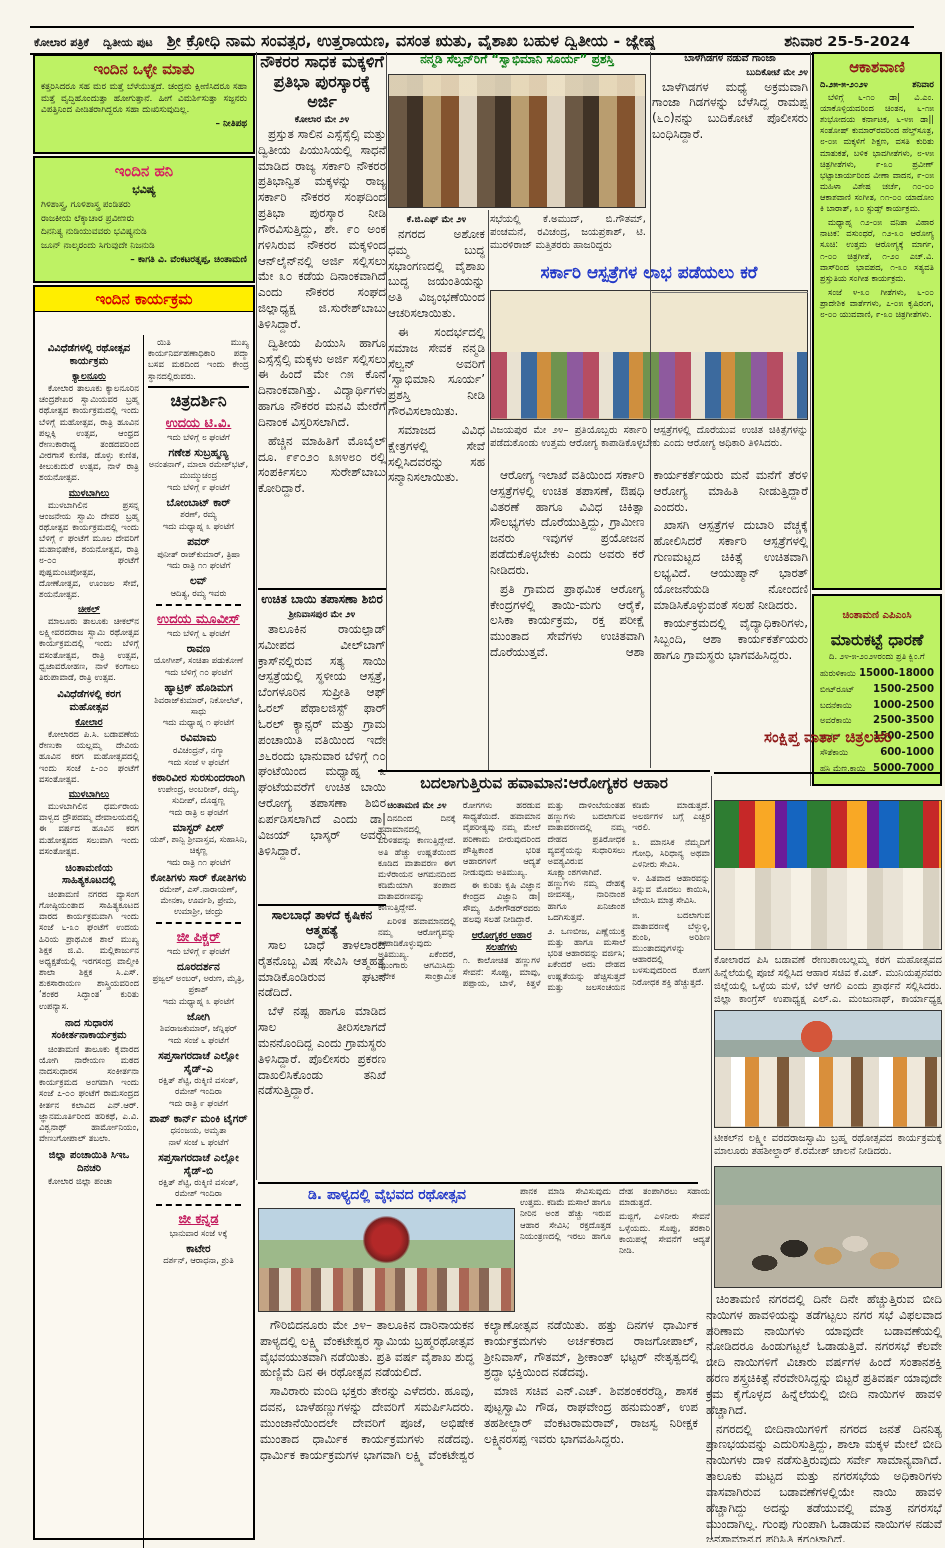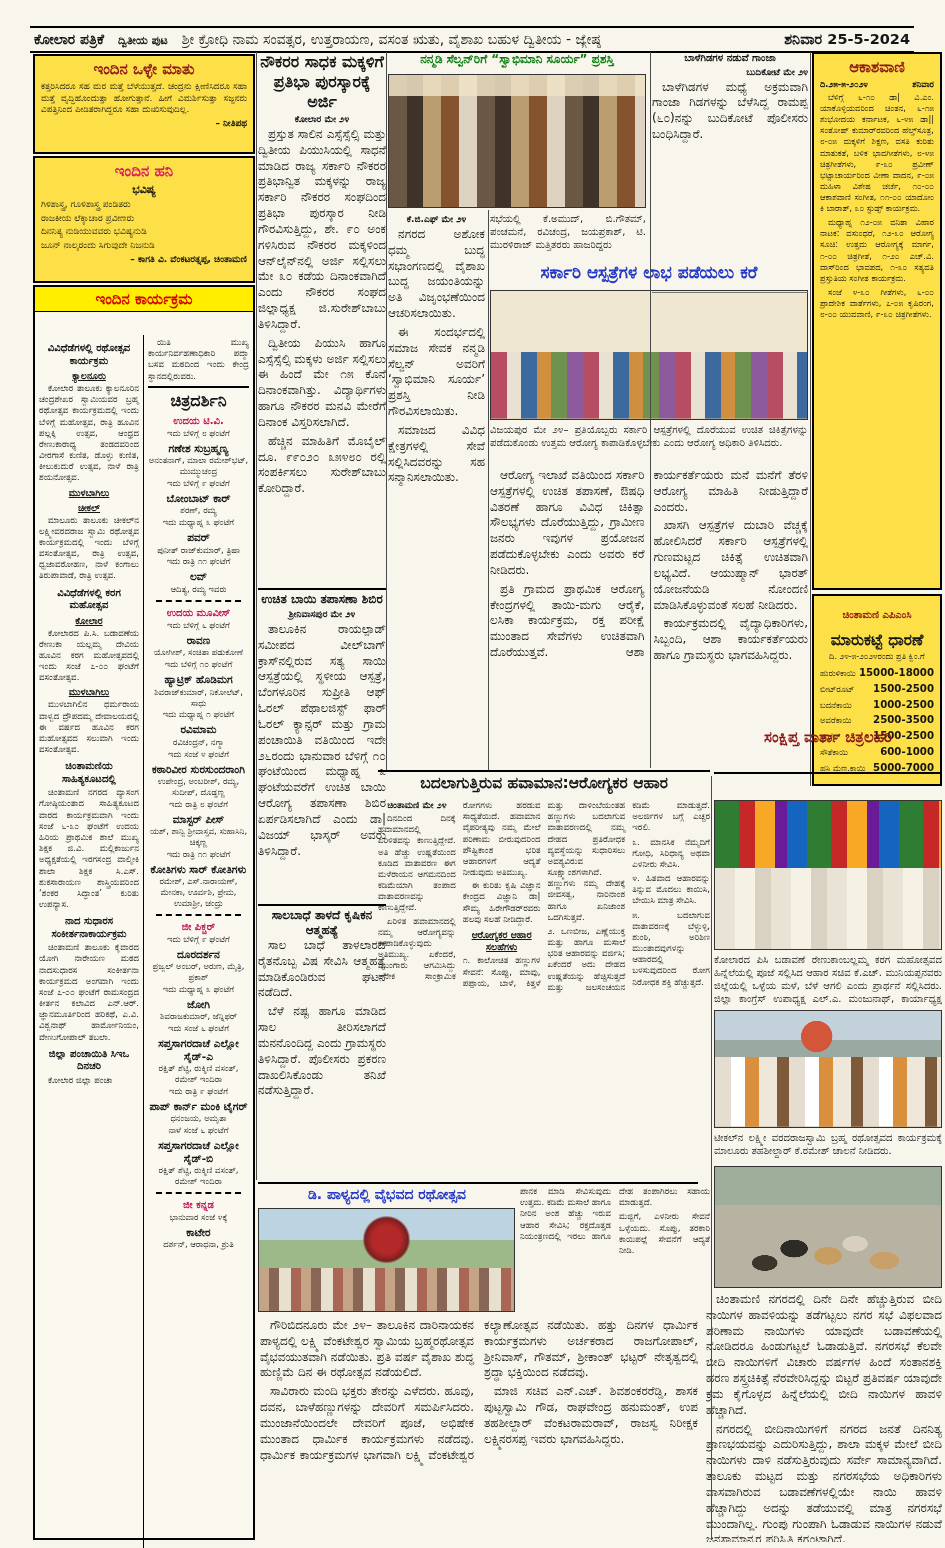--- a/index.html
+++ b/index.html
@@ -4,26 +4,26 @@
 <style>
   html,body{margin:0;padding:0;background:#f7f4ec;color:#151515;
     font-family:"DejaVu Sans",sans-serif;}
   #page{position:relative;width:945px;height:1548px;background:#f8f5ec;overflow:hidden;}
   .abs{position:absolute;}
   .clip{overflow:hidden;}
   .jc{text-align:justify;}
   
   #masthead{left:30px;top:26px;width:876px;border-top:2.5px solid #000;border-bottom:2.5px solid #000;
     display:flex;gap:14px;align-items:baseline;padding:3px 4px;}
-  #masthead .paper{font-size:14px;font-weight:bold;white-space:nowrap;}
+  #masthead .paper{font-size:11px;font-weight:bold;white-space:nowrap;}
   #masthead .plabel{font-size:11px;font-weight:bold;white-space:nowrap;}
-  #masthead .almanac{flex:1;font-size:14px;font-weight:normal;white-space:nowrap;overflow:hidden;}
+  #masthead .almanac{flex:1;font-size:16px;font-weight:bold;white-space:nowrap;overflow:hidden;}
   #masthead .date{font-size:14.5px;font-weight:bold;white-space:nowrap;}
   
-  .box{border:2px solid #000;background:#fde047;padding:3px 6px;box-sizing:border-box;}
+  .box{border:2px solid #000;background:#bef264;padding:3px 6px;box-sizing:border-box;}
   .h-maroon{color:#8e1717;}
   .h-pink{color:#d81b60;}
   .h-green{color:#0a7d12;}
   .h-blue{color:#2238c8;}
   .boxtitle{font-size:15px;font-weight:bold;text-align:center;margin:1px 0 3px;}
   .body-sm{font-size:8.8px;line-height:1.32;}
   .byline{font-size:9px;font-weight:bold;text-align:right;margin-top:2px;}
   .verse{font-size:9px;line-height:1.5;}
   .subhead{font-size:11px;font-weight:bold;text-align:center;margin:2px 0;}
   
@@ -31,21 +31,21 @@
   #pg-banner{background:#ffee00;color:#d40000;font-weight:800;font-size:15px;text-align:center;
     padding:3px 0;border-bottom:1.5px solid #000;}
   #pg-cols{display:flex;height:calc(100% - 29px);margin-top:23px;}
   .pg-col{width:50%;padding:2px 4px;overflow:hidden;box-sizing:border-box;}
   #pg-left{border-right:1.2px solid #000;}
   .tv-title{border-top:2.2px solid #000;font-size:16px;font-weight:bold;text-align:center;padding-top:3px;margin-top:4px;}
   
   .k-head{font-weight:bold;text-align:center;font-size:10px;margin:5px 0 2px;line-height:1.25;}
   .k-place{font-weight:bold;text-decoration:underline;text-align:center;font-size:9.3px;margin:3px 0 1px;}
   .k-para{font-size:8.6px;text-align:justify;text-indent:9px;margin:0 0 2px;line-height:1.3;}
-  .k-channel{color:#c2185b;font-weight:bold;text-align:center;font-size:10px;margin:5px 0 1px;}
+  .k-channel{color:#c2185b;font-weight:bold;text-decoration:underline;text-align:center;font-size:13px;margin:5px 0 1px;}
   .k-film{font-weight:bold;text-align:center;font-size:10.5px;margin:3px 0 1px;line-height:1.2;}
   .k-cast{text-align:center;font-size:8.4px;line-height:1.28;}
   .k-time{text-align:center;font-size:8.4px;margin:1px 0 2px;}
   .k-divider{border-top:2px dashed #000;margin:5px 8px;}
   .k-dateline{text-align:center;font-size:8.8px;margin:0 0 2px;font-weight:bold;}
   .k-tipshead{font-weight:bold;text-decoration:underline;text-align:center;font-size:9.4px;margin:4px 0 2px;line-height:1.3;}
   .k-tip{font-size:8.6px;text-align:justify;margin:0 0 3px;line-height:1.3;}
   
   .art-title{font-weight:bold;text-align:center;line-height:1.25;}
   .dateline{text-align:center;font-size:9px;font-weight:bold;margin:2px 0;}
@@ -128,20 +128,21 @@
 
   <div id="programs-box" class="abs">
     <div id="pg-banner">ಇಂದಿನ ಕಾರ್ಯಕ್ರಮ</div>
     <div id="pg-cols">
       <div id="pg-left" class="pg-col">
 
       <div class="k-head">ವಿವಿಧೆಡೆಗಳಲ್ಲಿ ರಥೋತ್ಸವ ಕಾರ್ಯಕ್ರಮ</div>
           <div class="k-place">ಕ್ಯಾಲನೂರು</div>
           <div class="k-para">ಕೋಲಾರ ತಾಲೂಕು ಕ್ಯಾಲನೂರಿನ ಚಂದ್ರಶೇಖರ ಸ್ವಾಮಿಯವರ ಬ್ರಹ್ಮ ರಥೋತ್ಸವ ಕಾರ್ಯಕ್ರಮದಲ್ಲಿ ಇಂದು ಬೆಳಿಗ್ಗೆ ಮಹೋತ್ಸವ, ರಾತ್ರಿ ಹೂವಿನ ಪಲ್ಲಕ್ಕಿ ಉತ್ಸವ, ಆಂಧ್ರದ ರೇಣುಕಾರಾಧ್ಯ ತಂಡದವರಿಂದ ವೀರಗಾಸೆ ಕುಣಿತ, ಡೊಳ್ಳು ಕುಣಿತ, ಕೀಲುಕುದುರೆ ಉತ್ಸವ, ನಾಳೆ ರಾತ್ರಿ ಶಯನೋತ್ಸವ.</div>
           <div class="k-place">ಮುಳಬಾಗಿಲು</div>
+          <div class="k-para">ಮುಳಬಾಗಿಲಿನ ಪ್ರಸನ್ನ ಆಂಜನೇಯ ಸ್ವಾಮಿ ದೇವರ ಬ್ರಹ್ಮ ರಥೋತ್ಸವ ಕಾರ್ಯಕ್ರಮದಲ್ಲಿ ಇಂದು ಬೆಳಿಗ್ಗೆ ೯ ಘಂಟೆಗೆ ಮೂಲ ದೇವರಿಗೆ ಮಹಾಭಿಷೇಕ, ಶಯನೋತ್ಸವ, ರಾತ್ರಿ ೮-೦೦ ಘಂಟೆಗೆ ಪುಷ್ಪಮಂಟಪೋತ್ಸವ, ದೋಣೋತ್ಸವ, ಊಂಜಲ ಸೇವೆ, ಶಯನೋತ್ಸವ.</div>
           <div class="k-place">ಚೀಕಲ್</div>
           <div class="k-para">ಮಾಲೂರು ತಾಲೂಕು ಚೀಕಲ್‌ನ ಲಕ್ಷ್ಮೀವರದರಾಜ ಸ್ವಾಮಿ ರಥೋತ್ಸವ ಕಾರ್ಯಕ್ರಮದಲ್ಲಿ ಇಂದು ಬೆಳಿಗ್ಗೆ ವಸಂತೋತ್ಸವ, ರಾತ್ರಿ ಉತ್ಸವ, ಧ್ವಜಾವರೋಹಣ, ನಾಳೆ ಕಂಗಾಲು ತಿರುಪಾವಾಡೆ, ರಾತ್ರಿ ಉತ್ಸವ.</div>
           <div class="k-head">ವಿವಿಧೆಡೆಗಳಲ್ಲಿ ಕರಗ ಮಹೋತ್ಸವ</div>
           <div class="k-place">ಕೋಲಾರ</div>
           <div class="k-para">ಕೋಲಾರದ ಪಿ.ಸಿ. ಬಡಾವಣೆಯ ರೇಣುಕಾ ಯಲ್ಲಮ್ಮ ದೇವಿಯ ಹೂವಿನ ಕರಗ ಮಹೋತ್ಸವದಲ್ಲಿ ಇಂದು ಸಂಜೆ ೭-೦೦ ಘಂಟೆಗೆ ವಸಂತೋತ್ಸವ.</div>
           <div class="k-place">ಮುಳಬಾಗಿಲು</div>
           <div class="k-para">ಮುಳಬಾಗಿಲಿನ ಧರ್ಮರಾಯ ವಾಳ್ವದ ದ್ರೌಪದಮ್ಮ ದೇವಾಲಯದಲ್ಲಿ ಈ ವರ್ಷದ ಹೂವಿನ ಕರಗ ಮಹೋತ್ಸವದ ಸಲುವಾಗಿ ಇಂದು ವಸಂತೋತ್ಸವ.</div>
           <div class="k-head">ಚಿಂತಾಮಣಿಯ ಸಾಹಿತ್ಯಕೂಟದಲ್ಲಿ</div>
           <div class="k-para">ಚಿಂತಾಮಣಿ ನಗರದ ವ್ಯಾಸಂಗ ಗೋಷ್ಠಿಯಂತಾದ ಸಾಹಿತ್ಯಕೂಟದ ವಾರದ ಕಾರ್ಯಕ್ರಮವಾಗಿ ಇಂದು ಸಂಜೆ ೬-೩೦ ಘಂಟೆಗೆ ಉದಯ ಹಿರಿಯ ಪ್ರಾಥಮಿಕ ಶಾಲೆ ಮುಖ್ಯ ಶಿಕ್ಷಕ ಜಿ.ವಿ. ಮಲ್ಲಿಕಾರ್ಜುನ ಅಧ್ಯಕ್ಷತೆಯಲ್ಲಿ ಇರಗಸಂದ್ರ ವಾಲ್ಮೀಕಿ ಶಾಲಾ ಶಿಕ್ಷಕ ಸಿ.ಎಸ್. ಶುಕಸಾರಾಯಣ ಶಾಸ್ತ್ರಿಯವರಿಂದ ‘ಶಂಕರ ಸಿದ್ಧಾಂತ’ ಕುರಿತು ಉಪನ್ಯಾಸ.</div>
           <div class="k-head">ನಾದ ಸುಧಾರಸ ಸಂಕೀರ್ತನಾಕಾರ್ಯಕ್ರಮ</div>

